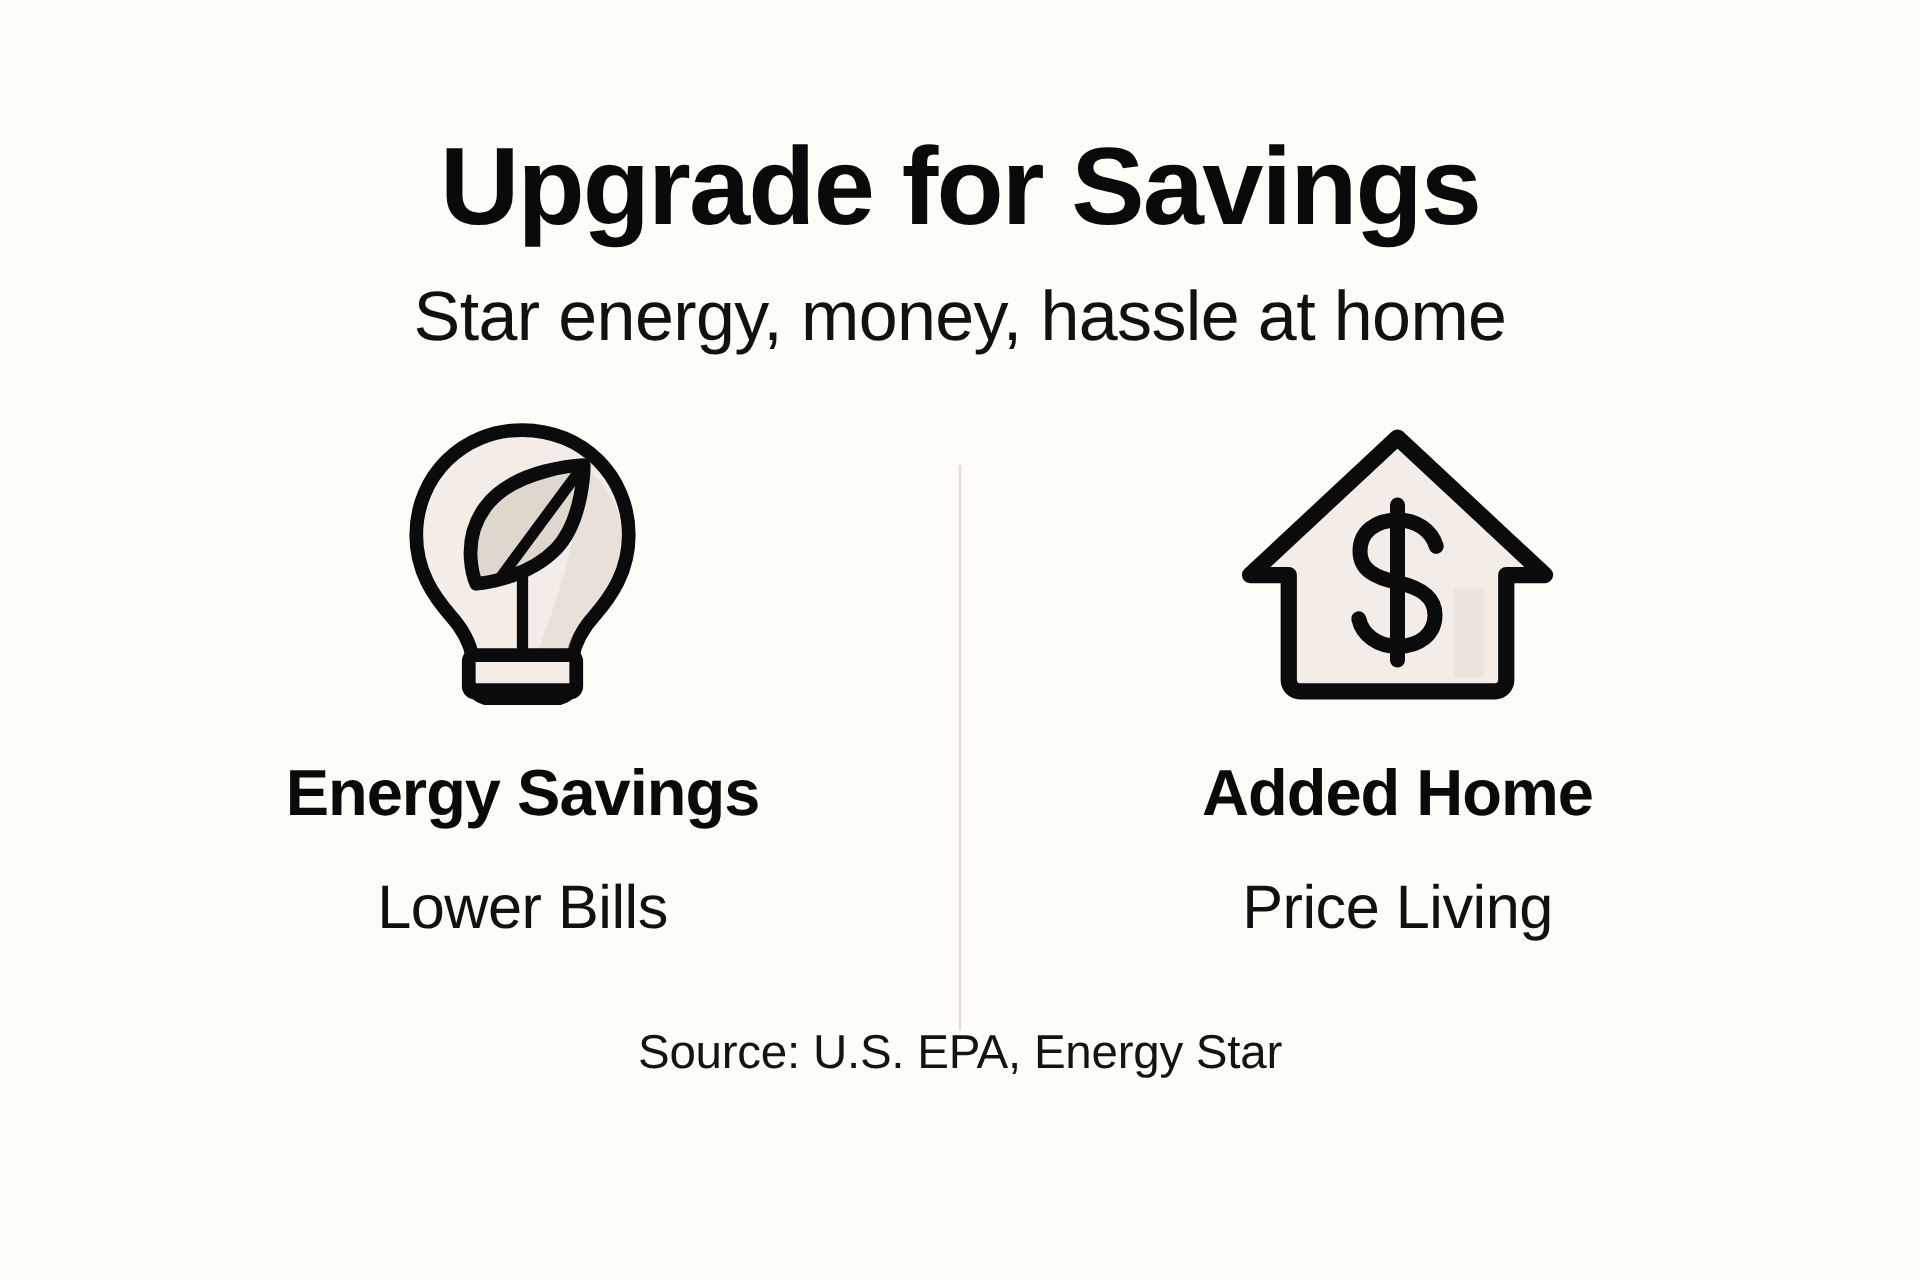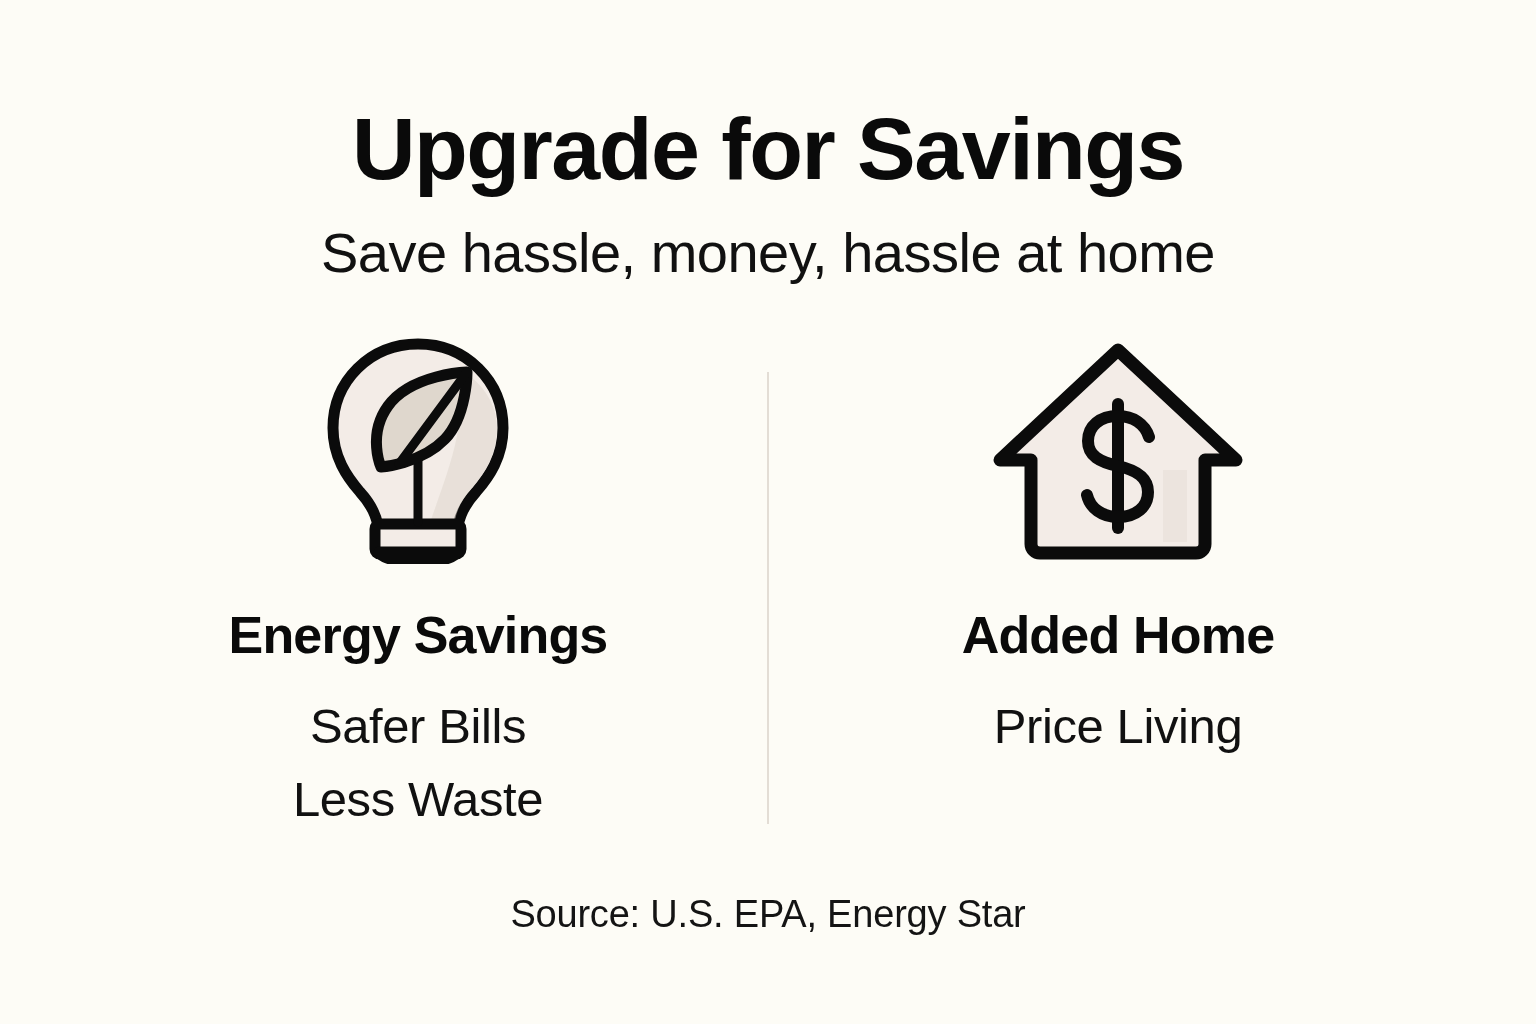--- a/index.html
+++ b/index.html
@@ -108,21 +108,21 @@
     text-align: left;
   }
 </style>
 </head>
 <body>
 
 <div class="poster">
 
   <div class="header">
     <h1 class="title">Upgrade for Savings</h1>
-    <p class="subtitle">Save hassle, money, hassle at home</p>
+    <p class="subtitle">Star energy, money, hassle at home</p>
   </div>
 
   <div class="columns">
 
     <div class="divider"></div>
 
     <div class="column">
       <div class="icon-wrap">
         <svg width="206" height="228" viewBox="0 0 206 228">
 
@@ -153,22 +153,21 @@
                    C 152 36 96 38 73 70
                    C 52 99 66 131 66 131
                    C 66 131 106 128 130 103
                    C 152 80 152 36 152 36 Z" fill="#DFD7CD" stroke="#0B0B0B" stroke-width="11" stroke-linejoin="round"></path>
 
           <path d="M152 36 L84 128" stroke="#0B0B0B" stroke-width="9" stroke-linecap="round" fill="none"></path>
         </svg>
       </div>
       <div class="card-heading">Energy Savings</div>
       <div class="card-lines">
-        <div class="card-line">Safer Bills</div>
-        <div class="card-line">Less Waste</div>
+        <div class="card-line">Lower Bills</div>
       </div>
     </div>
 
     <div class="column">
       <div class="icon-wrap">
         <svg width="262" height="226" viewBox="0 0 262 226">
 
           <path d="M131 12
                    L 249 122
                    L 218 122

